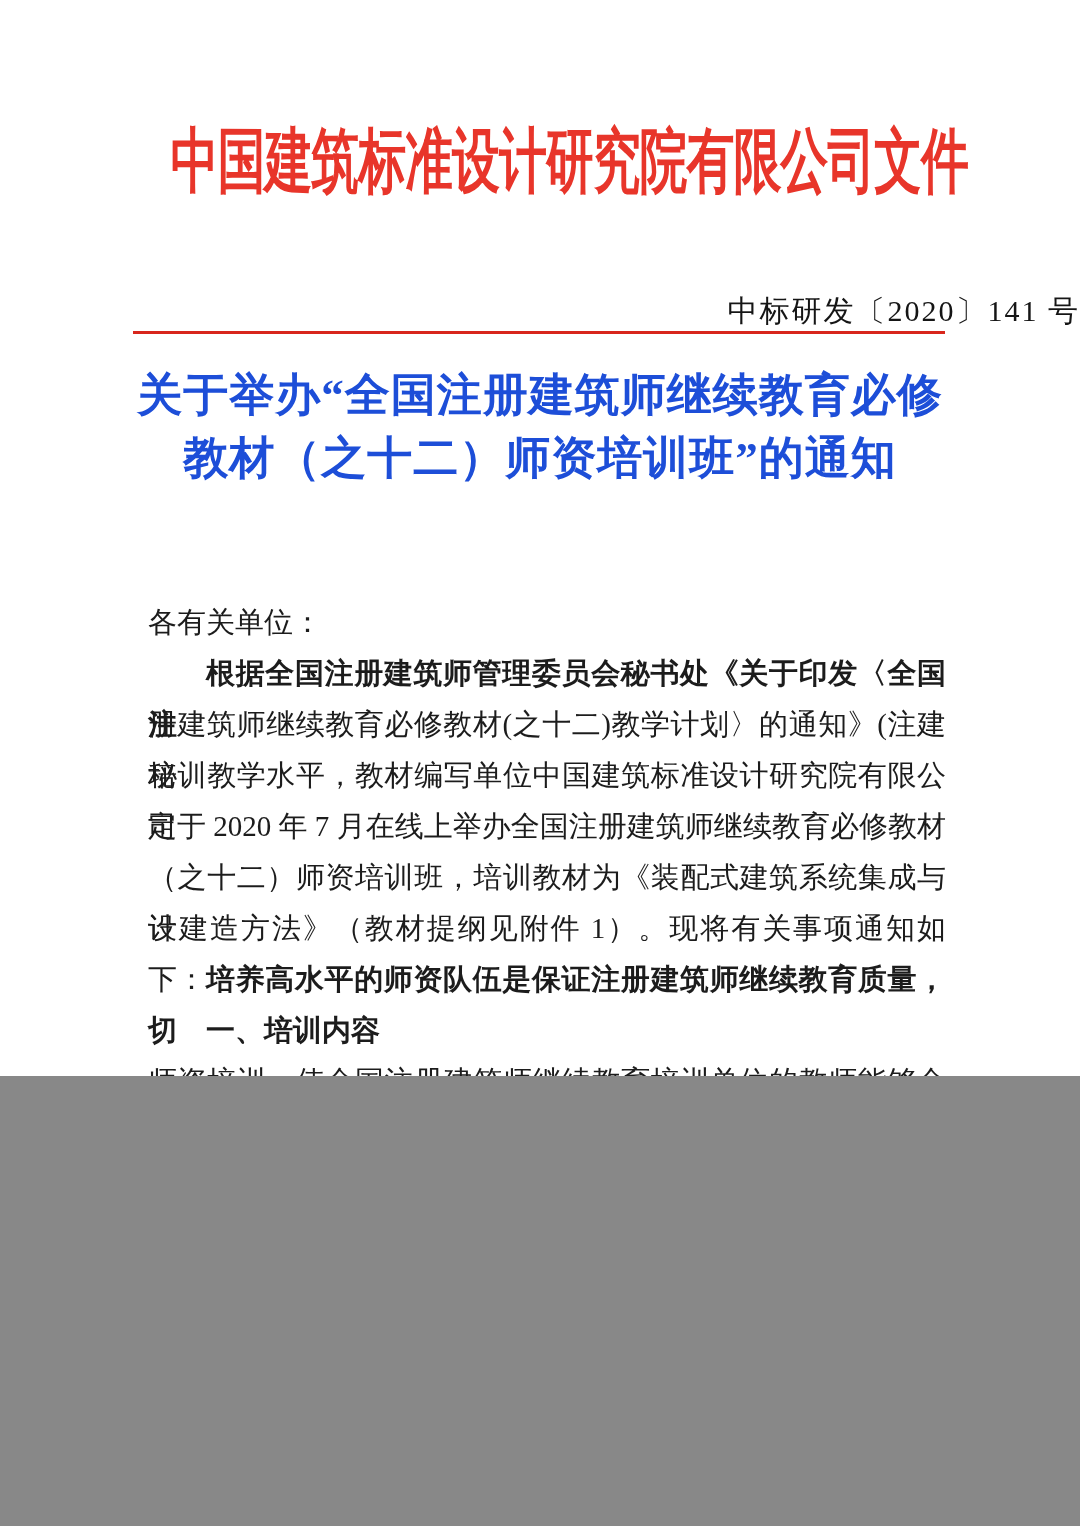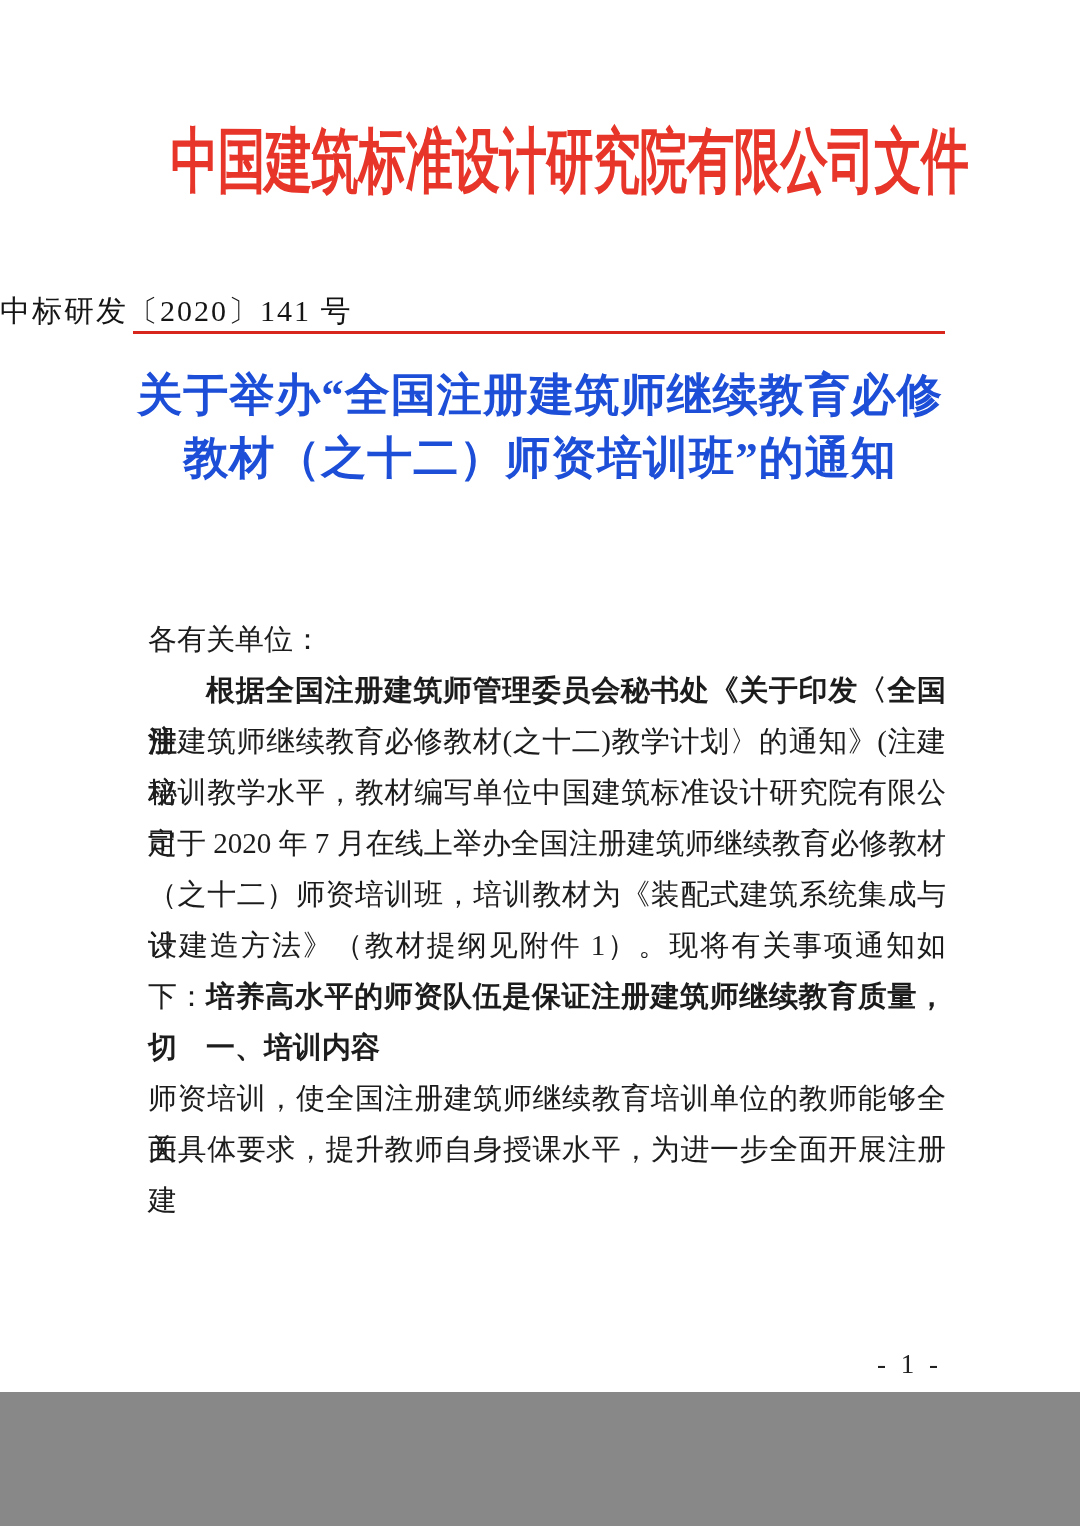--- a/index.html
+++ b/index.html
@@ -1,18 +1,18 @@
 <!DOCTYPE html>
 <html><head>
 <meta charset="utf-8">
 <style>
   html,body { margin:0; padding:0; background:#888; }
   .page {
     position:relative;
-    width:1080px; height:1392px;
+    width:1080px; height:1076px;
     margin:0 auto;
     background:#ffffff;
     font-family:"Liberation Serif","DejaVu Serif",serif;
     color:#1c1c1c;
     overflow:hidden;
   }
   .header-red {
     position:absolute; top:124px; left:0; width:100%;
     text-align:center;
     color:#e8352a;
@@ -22,41 +22,41 @@
     white-space:nowrap;
   }
   .header-red .squeeze {
     display:inline-block;
     transform:scale(0.70,1.04);
     transform-origin:center center;
     letter-spacing:-1px;
   }
   .doc-number {
     position:absolute; top:291px; left:0; width:100%;
-    text-align:left;
+    text-align:right;
     font-size:30px;
     color:#151515;
     letter-spacing:2px;
   }
   .red-rule {
     position:absolute; top:331px; left:133px;
     width:812px; height:3px;
     background:#d8261c;
   }
   .doc-title {
     position:absolute; top:364px; left:0; width:100%;
     text-align:center;
     font-size:45px;
     font-weight:bold;
     line-height:63px;
     color:#1d4ed8;
     letter-spacing:1px;
   }
   .body-text {
-    position:absolute; top:614px; left:148px;
+    position:absolute; top:597px; left:148px;
     width:798px;
     font-size:29px;
     color:#1c1c1c;
   }
   .line {
     height:51px;
     line-height:51px;
     text-align:justify;
   }
   .line.j { text-align-last:justify; }

